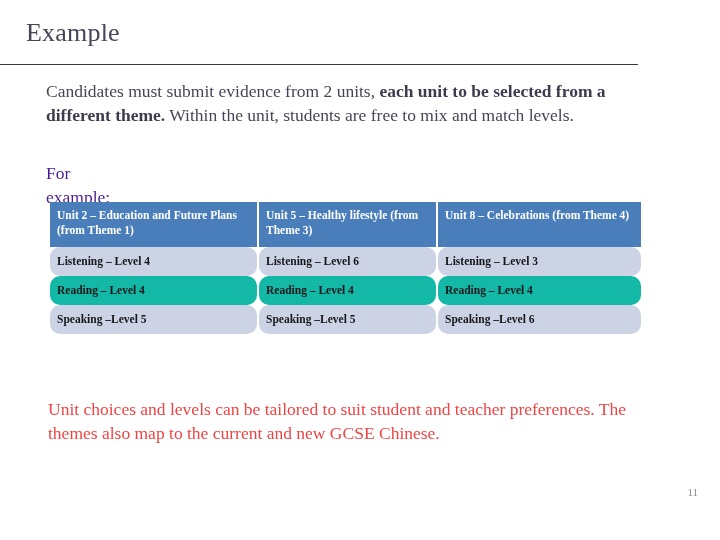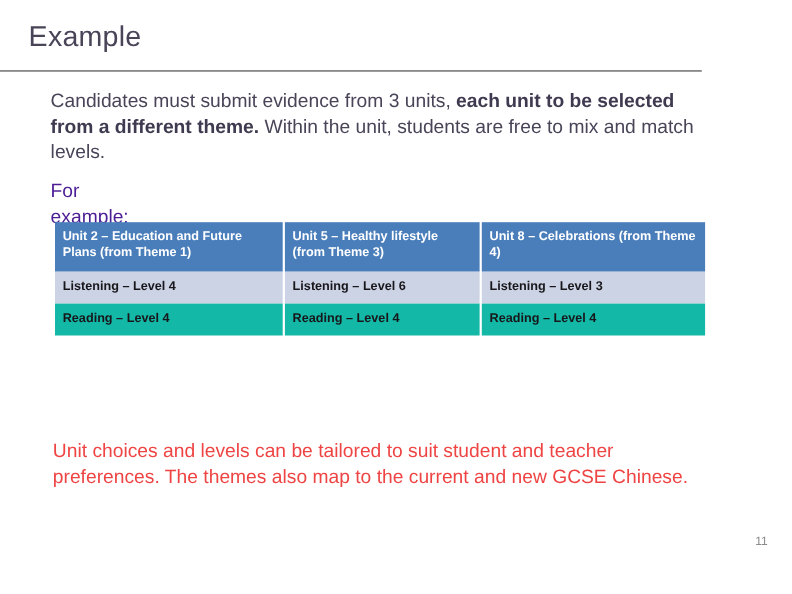--- a/index.html
+++ b/index.html
@@ -12,20 +12,21 @@
     background: #ffffff;
     font-family: "Liberation Sans", sans-serif;
     overflow: hidden;
     position: relative;
   }
   .slide {
     position: relative;
     width: 720px;
     height: 516px;
     background: #ffffff;
+    font-family: Liberation Serif, serif;
   }
   .slide-title {
     position: absolute;
     left: 26px;
     top: 17px;
     font-size: 26px;
     line-height: 32px;
     color: #4a4458;
     font-weight: 400;
     letter-spacing: 0.2px;
@@ -83,20 +84,21 @@
   .example-table th {
     background: #4a7ebb;
     color: #ffffff;
     height: 34px;
     vertical-align: top;
     padding-top: 6px;
   }
   .example-table td {
     color: #17161a;
     height: 20px;
+    border-radius: 10px;
   }
   .example-table tr.row-odd td {
     background: #ccd3e5;
   }
   .example-table tr.row-even td {
     background: #14b8a6;
   }
   .col-1 { width: 207px; }
   .col-2 { width: 177px; }
   .col-3 { width: 203px; }
@@ -119,21 +121,21 @@
 </style>
 </head>
 <body>
 
 <div class="slide">
 
   <div class="slide-title">Example</div>
 
   <div class="title-rule"></div>
 
-  <div class="intro-text"><span>Candidates must submit evidence from 3 units, </span><b>each unit to be selected from a different theme.</b><span> Within the unit, students are free to mix and match levels.</span></div>
+  <div class="intro-text"><span>Candidates must submit evidence from 2 units, </span><b>each unit to be selected from a different theme.</b><span> Within the unit, students are free to mix and match levels.</span></div>
 
   <div class="for-example">For example:</div>
 
   <table class="example-table">
     <colgroup>
       <col class="col-1">
       <col class="col-2">
       <col class="col-3">
     </colgroup>
     <thead>
@@ -147,20 +149,25 @@
       <tr class="row-odd">
         <td>Listening – Level 4</td>
         <td>Listening – Level 6</td>
         <td>Listening – Level 3</td>
       </tr>
       <tr class="row-even">
         <td>Reading – Level 4</td>
         <td>Reading – Level 4</td>
         <td>Reading – Level 4</td>
       </tr>
+      <tr class="row-odd">
+        <td>Speaking –Level 5</td>
+        <td>Speaking –Level 5</td>
+        <td>Speaking –Level 6</td>
+      </tr>
     </tbody>
   </table>
 
   <div class="closing-text">Unit choices and levels can be tailored to suit student and teacher preferences. The themes also map to the current and new GCSE Chinese.</div>
 
   <div class="page-number">11</div>
 
 </div>
 
 </body></html>

